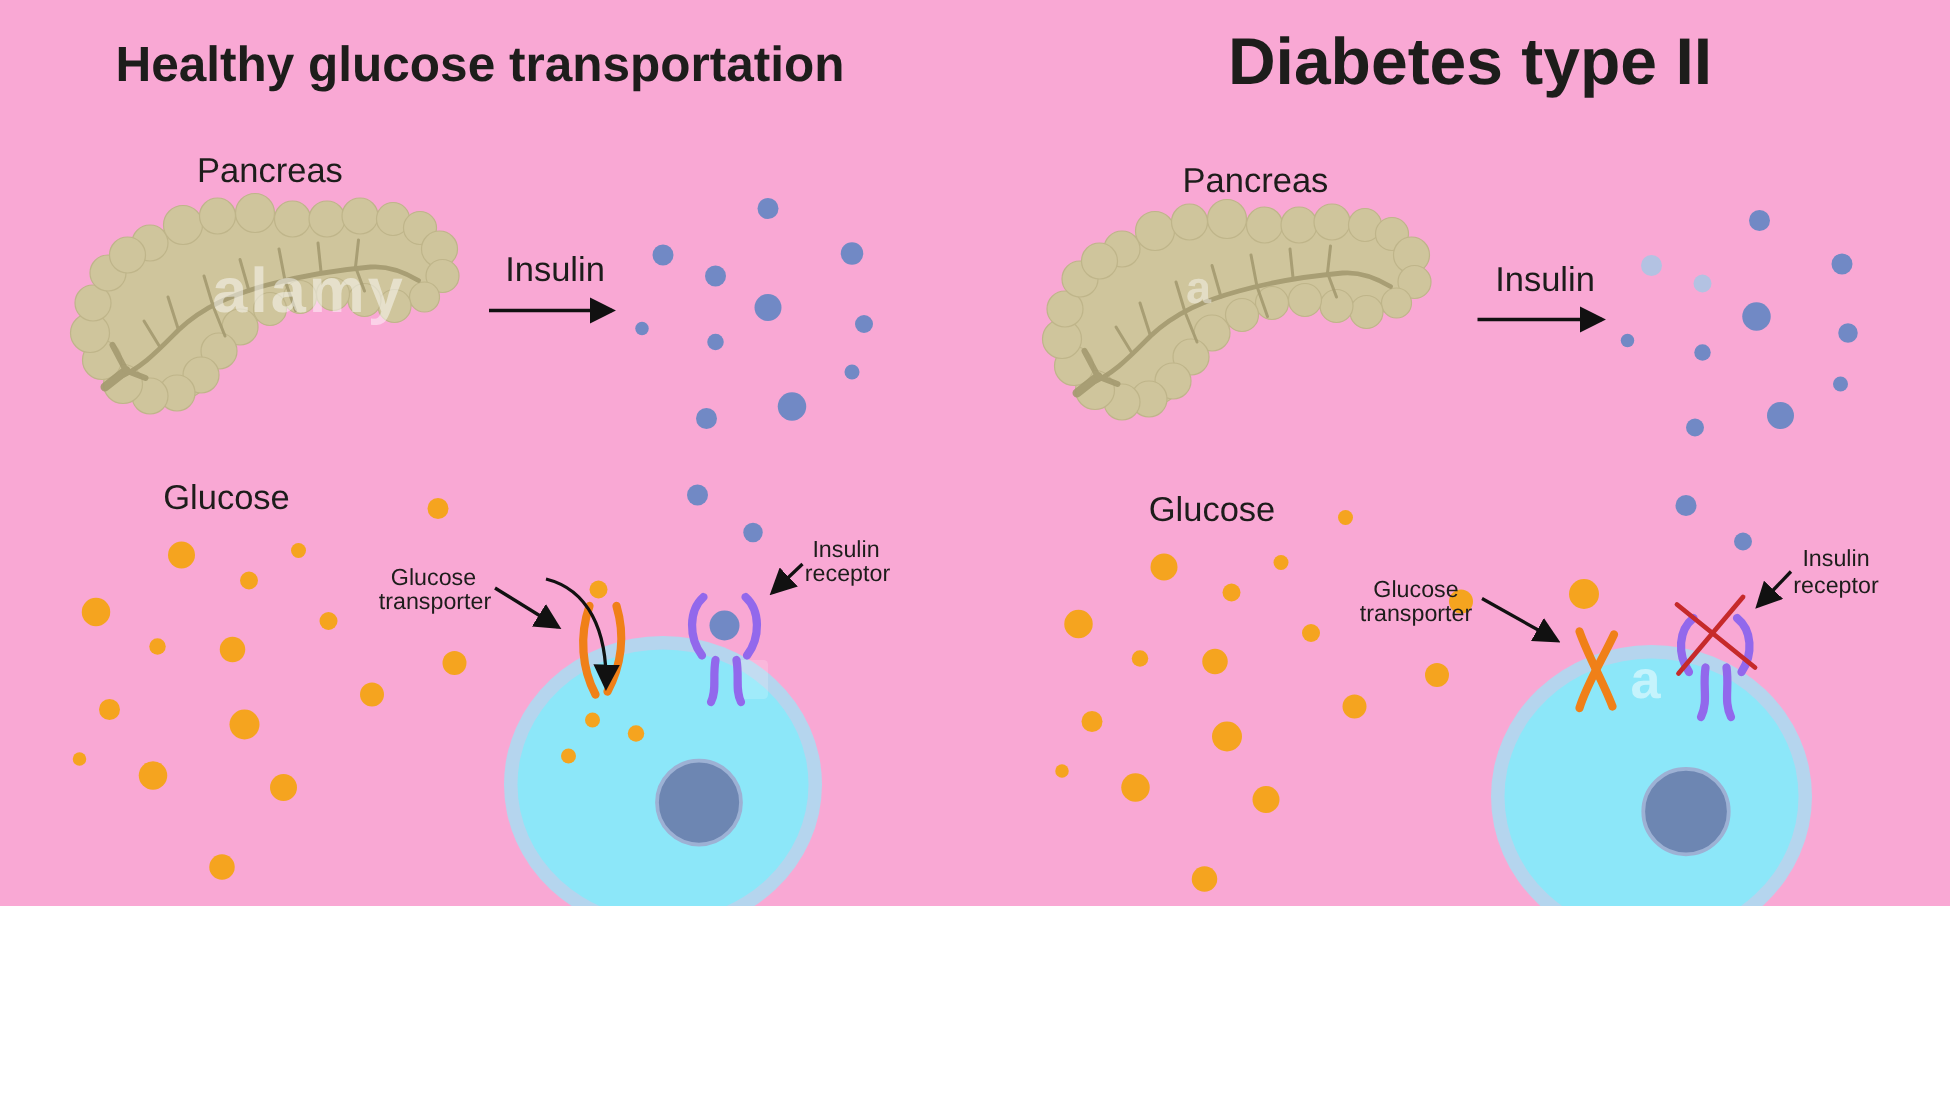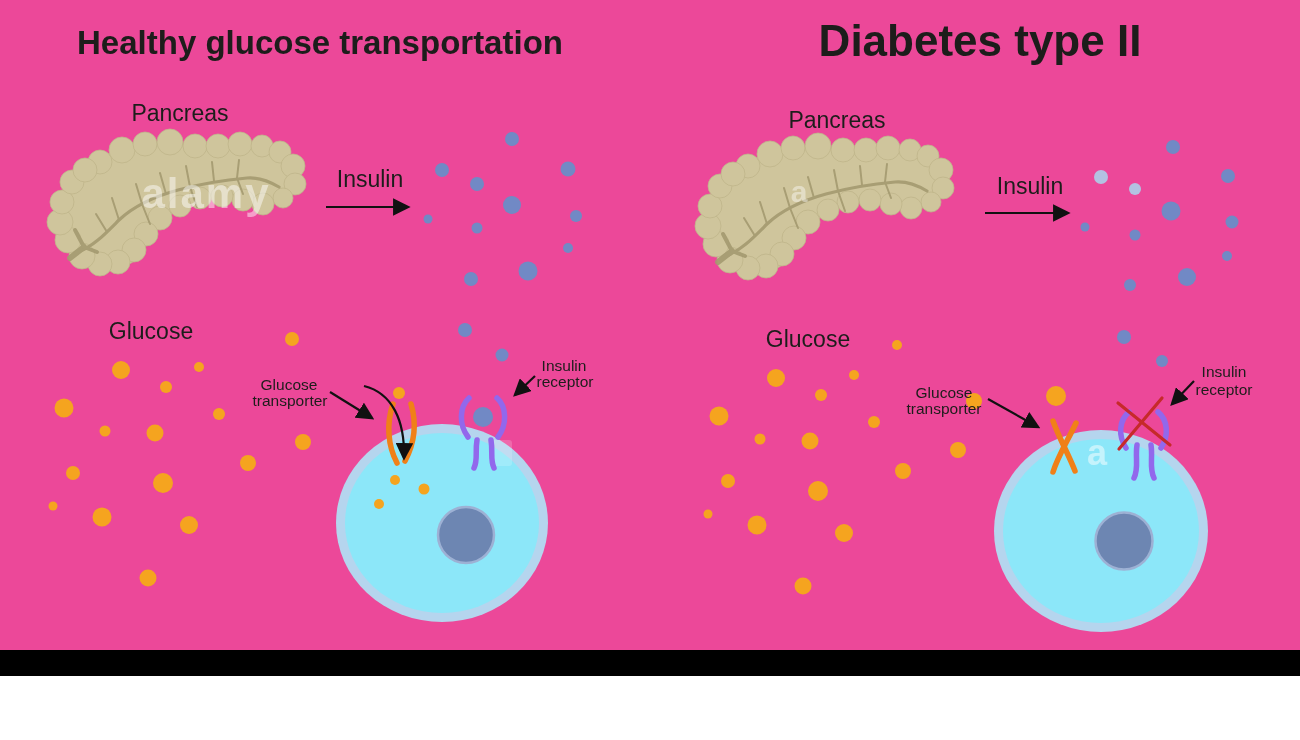--- a/index.html
+++ b/index.html
@@ -1,16 +1,16 @@
 <!DOCTYPE html>
 <html style="--text: #1d1d1b; --arrow: #111111; --insulin_dot: #7189c5; --insulin_dot_faded: #b3c2e2; --glucose_dot: #f5a41f; --cell_body: #8ce7f9; --cell_rim: #b5d5ee; --nucleus: #6d86b2; --nucleus_rim: #9db1d4; --transporter: #f08018; --receptor: #9268ec; --cross: #c62a2a; --pancreas: #cfc59c; --pancreas_edge: #bfb58a; --pancreas_duct: #a49a70; --footer_bg: #000000; --footer_text: #ffffff; --watermark: #ffffff;"><head>
 <meta charset="utf-8">
 <style>
   html,body{margin:0;padding:0;background:#ffffff;}
-  .canvas{position:relative;width:1300px;height:676px;background:#ec4899;overflow:hidden;
+  .canvas{position:relative;width:1300px;height:604px;background:#f9a8d4;overflow:hidden;
           font-family:"Liberation Sans", sans-serif;}
   svg text{font-family:"Liberation Sans", sans-serif;}
   .t{fill:var(--text);}
   .title{font-size:33px;font-weight:600;}
   .title-big{font-size:44px;font-weight:600;}
   .lbl{font-size:23px;}
   .small-lbl{font-size:15.5px;}
   .arrow{stroke:var(--arrow);stroke-width:2.2;fill:none;}
   .c-pancreas{fill:var(--pancreas);stroke:var(--pancreas_edge);stroke-width:0.8;}
   .c-duct{stroke:var(--pancreas_duct);fill:none;stroke-linecap:round;}

